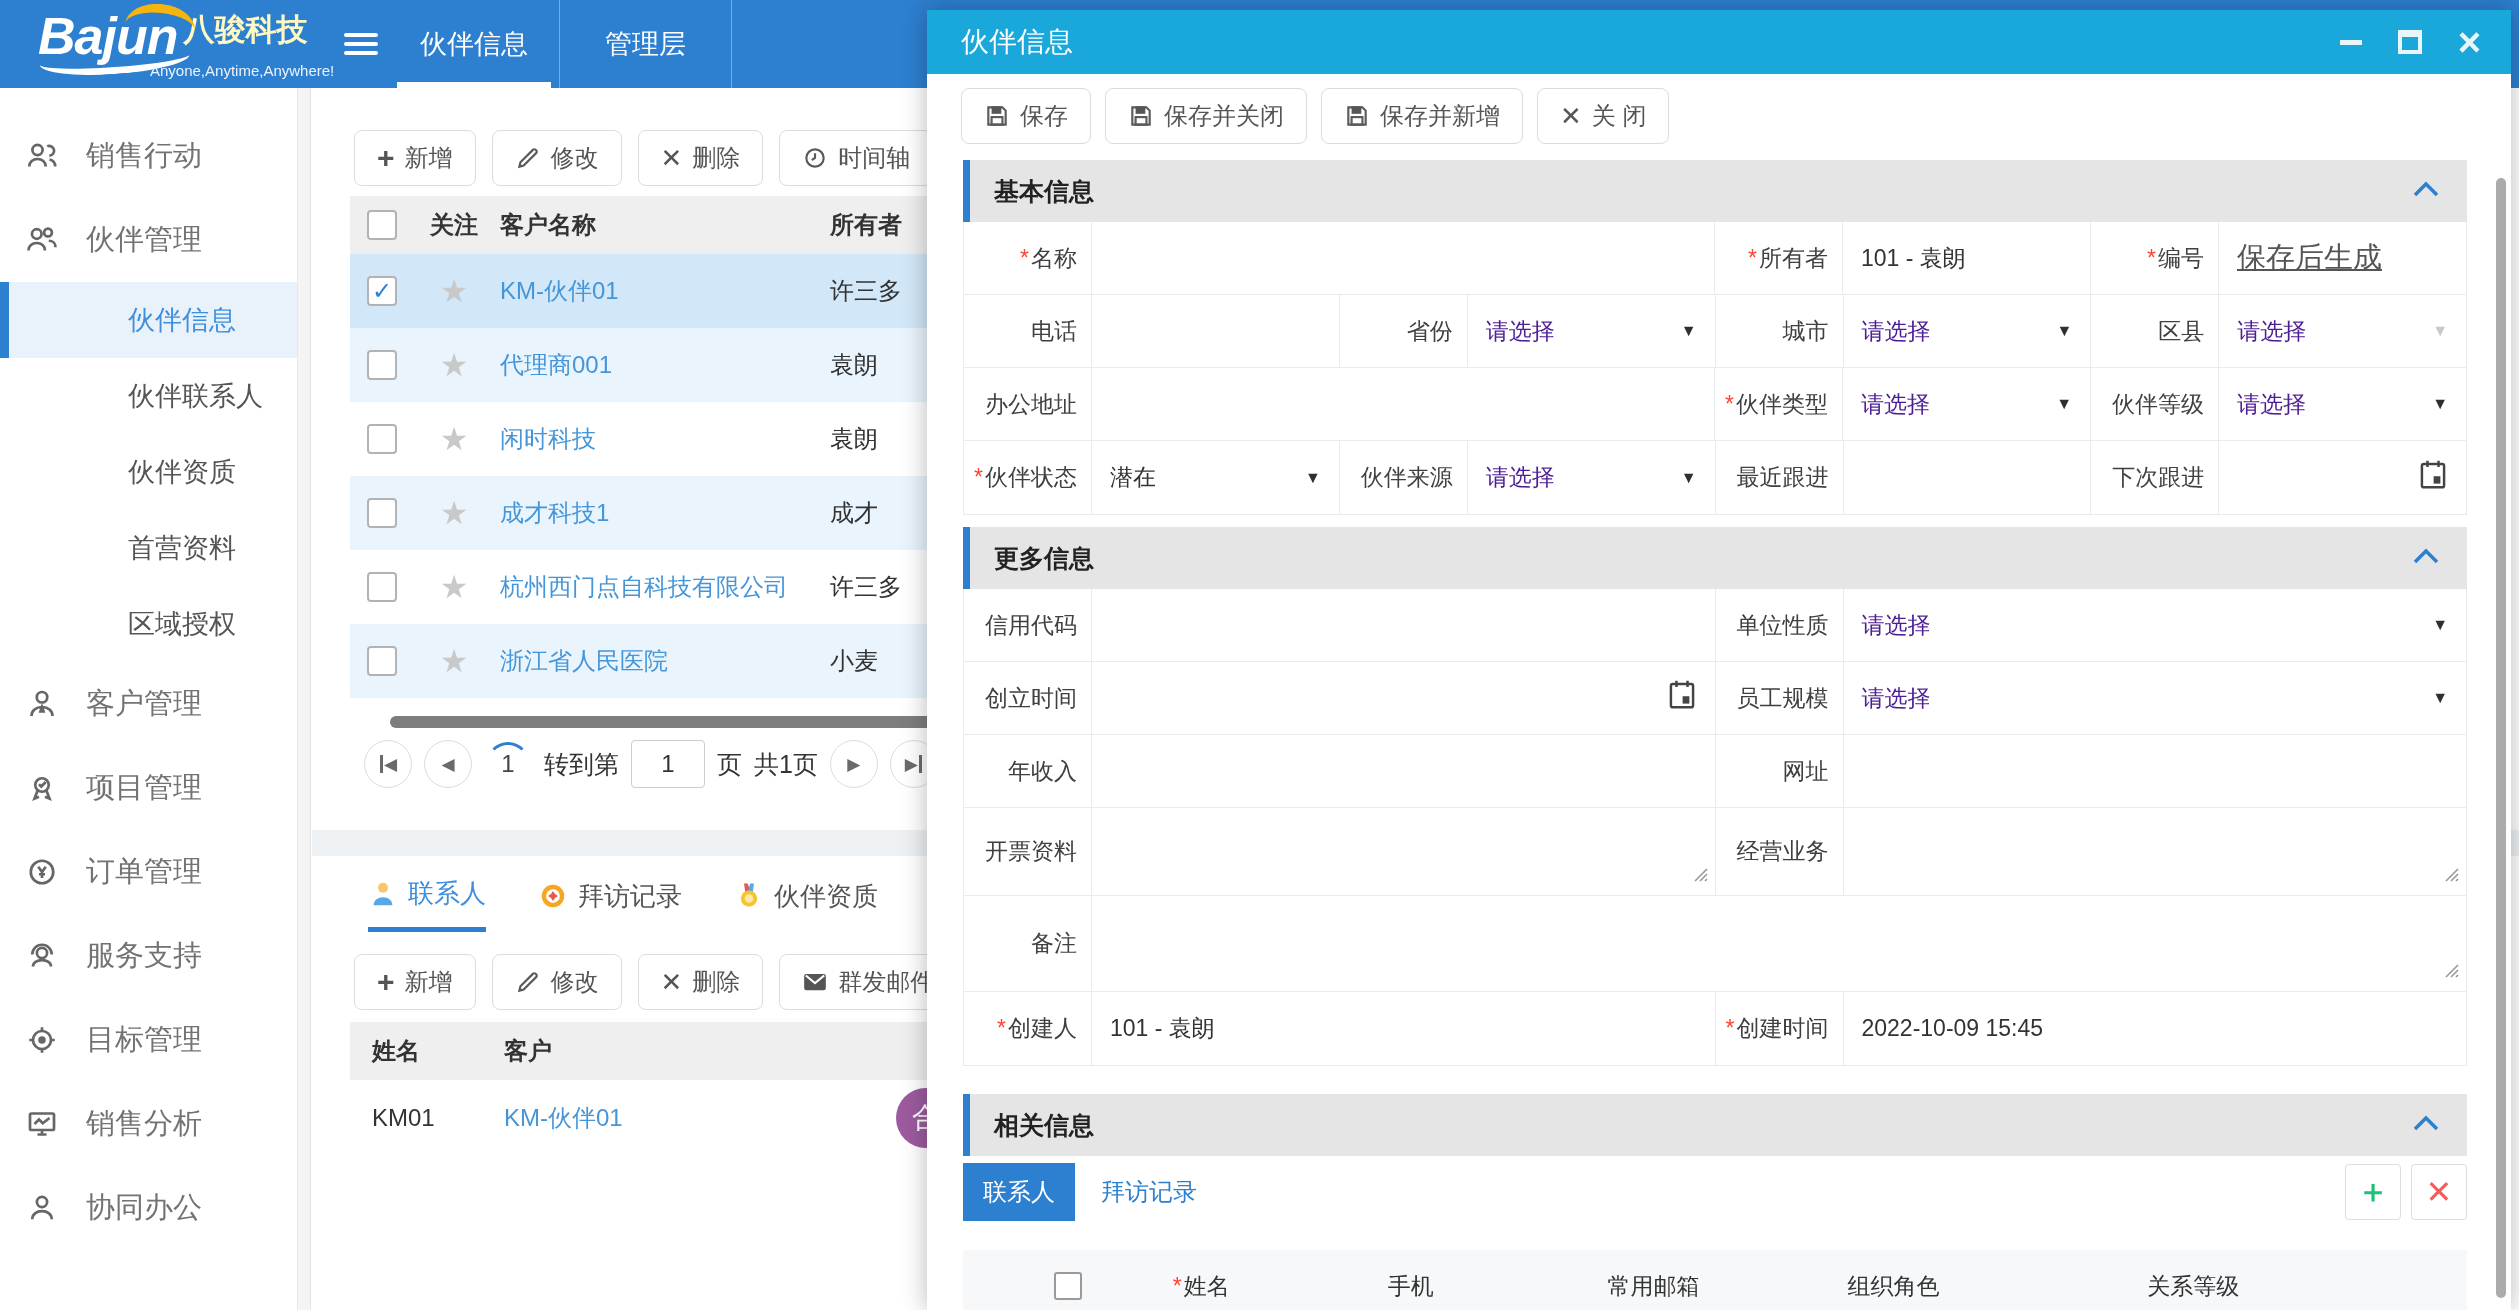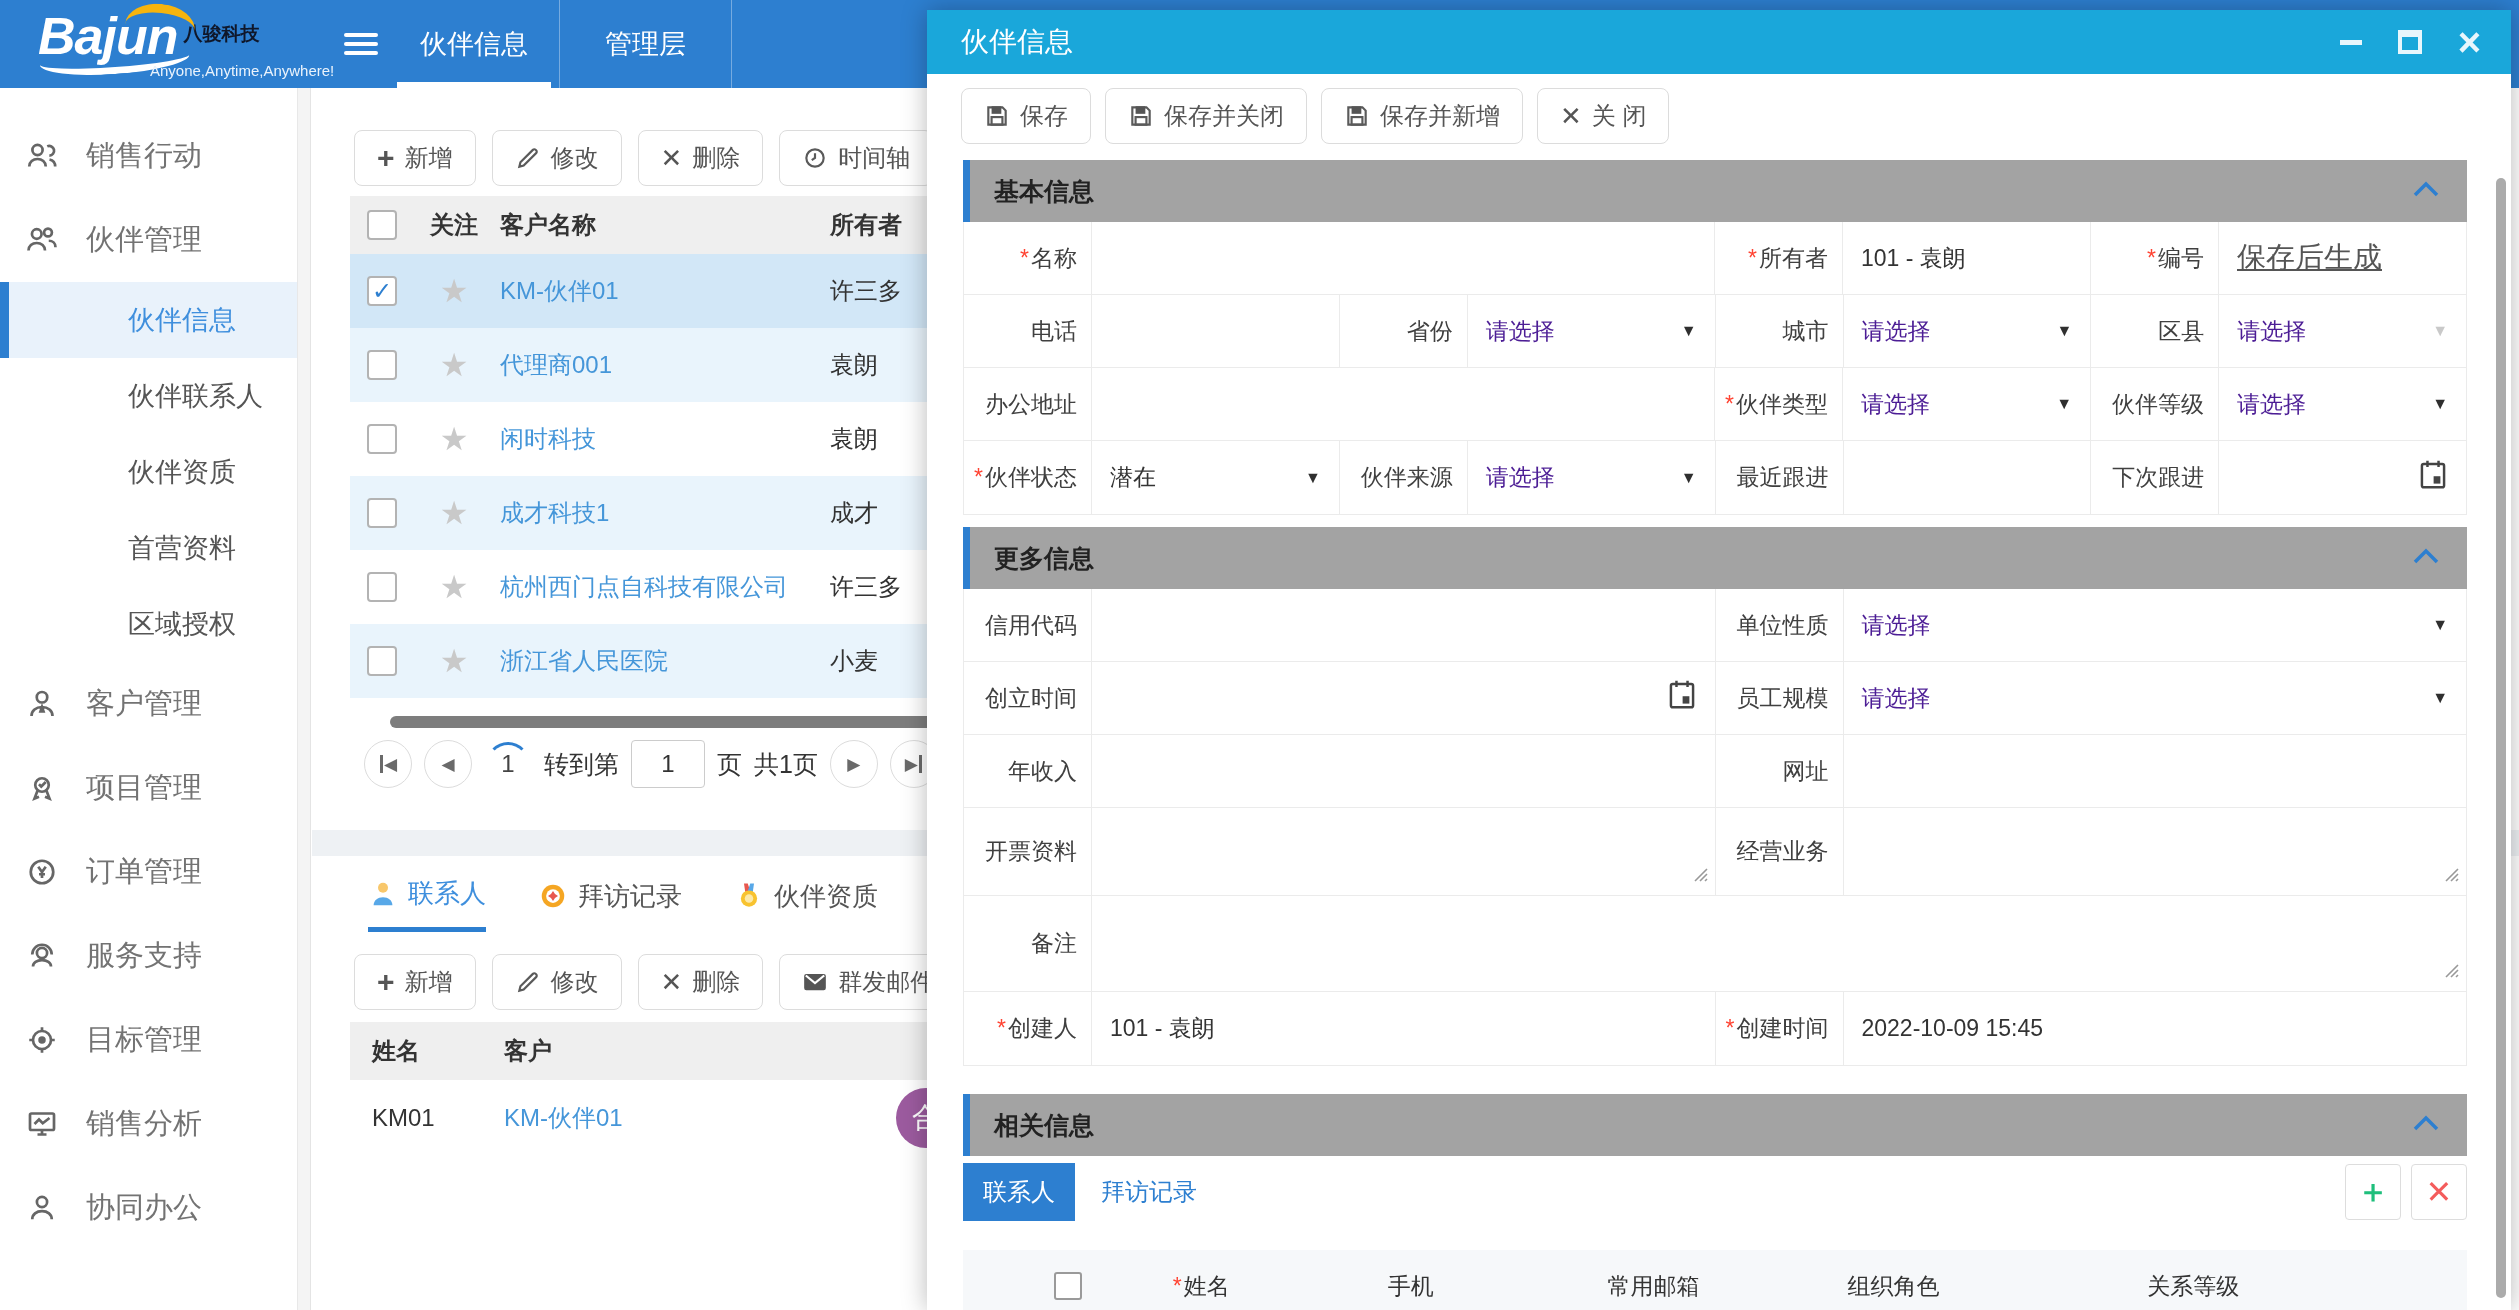--- a/index.html
+++ b/index.html
@@ -7,21 +7,21 @@
   .screen {
     position:relative; width:2519px; height:1310px; overflow:hidden;
     background:#fff; font-family:"Liberation Sans","DejaVu Sans",sans-serif; color:#333;
   }
   
   .navbar { position:absolute; top:0; left:0; right:0; height:88px; background:#2d7fd0; z-index:1; }
   .logo { position:absolute; left:38px; top:6px; width:300px; height:76px; }
   .logo-main { font-size:52px; font-weight:bold; font-style:italic; color:#fff; letter-spacing:-1px; position:relative; display:inline-block; }
   .logo-arc { position:absolute; left:88px; top:-2px; width:70px; height:26px; border-top:9px solid #f6b40e; border-radius:50%/90% 90% 0 0; transform:rotate(6deg); }
   .logo-swoosh { position:absolute; left:2px; top:52px; width:150px; height:16px; border-bottom:7px solid #fff; border-radius:50%/0 0 90% 90%; transform:rotate(-4deg); }
-  .logo-cn { font-size:19px; font-weight:bold; color:#0f172a; margin-left:6px; vertical-align:14px; }
+  .logo-cn { font-size:31px; font-weight:bold; color:#fef9c3; margin-left:6px; vertical-align:14px; }
   .logo-tag { position:absolute; left:112px; top:56px; font-size:15px; color:#eaf3fc; }
   .hamburger { position:absolute; left:344px; top:28px; width:36px; height:32px; cursor:pointer; }
   .hamburger i { display:block; width:34px; height:4px; background:#fff; margin:5px 0; border-radius:2px; }
   .nav-tabs { position:absolute; left:388px; top:0; height:88px; display:flex; }
   .nav-tab { position:relative; width:172px; height:88px; display:flex; align-items:center; justify-content:center; font-size:27px; color:#fff; border-right:1px solid rgba(255,255,255,.35); cursor:pointer; }
   .nav-tab.first { border-left:1px solid rgba(255,255,255,0); }
   .nav-tab.active::after { content:""; position:absolute; left:8px; right:8px; bottom:0; height:6px; background:#fff; }
   
   .sidebar { position:absolute; left:0; top:88px; bottom:0; width:311px; background:#fff; border-right:1px solid #e4e4e4; z-index:1; }
   .sidebar::after { content:""; position:absolute; right:0; top:0; bottom:0; width:12px; background:#f4f4f4; border-left:1px solid #e8e8e8; }
@@ -77,21 +77,21 @@
   
   .dialog { position:absolute; left:927px; top:10px; right:8px; bottom:0; background:#fff; box-shadow:0 0 24px rgba(0,0,0,.28); z-index:5; }
   .dlg-header { height:64px; background:#1aa7da; display:flex; align-items:center; padding:0 30px 0 34px; }
   .dlg-title { color:#fff; font-size:28px; }
   .dlg-controls { margin-left:auto; display:flex; align-items:center; gap:36px; }
   .wmin { width:22px; height:5px; background:#e8f6fc; cursor:pointer; }
   .wmax { width:24px; height:24px; border:4px solid #e8f6fc; border-top-width:7px; cursor:pointer; }
   .wclose { color:#e8f6fc; font-size:40px; line-height:1; cursor:pointer; font-weight:bold; }
   .dlg-toolbar { height:84px; display:flex; align-items:center; gap:14px; padding:0 0 0 34px; }
   .dlg-body { position:absolute; left:36px; right:44px; top:150px; bottom:0; }
-  .sec-head { position:relative; height:62px; background:#a3a3a3; display:flex; align-items:center; margin-top:12px; }
+  .sec-head { position:relative; height:62px; background:#e5e5e5; display:flex; align-items:center; margin-top:12px; }
   .sec-head:first-child { margin-top:0; }
   .sec-bar { width:7px; height:100%; background:#2d7fd0; }
   .sec-title { font-size:25px; font-weight:bold; color:#222; margin-left:24px; }
   .sec-chev { margin-left:auto; margin-right:28px; cursor:pointer; }
   .sec-chev svg { width:26px; height:18px; stroke:#2d7fd0; stroke-width:3.5; fill:none; }
   .fgrid { border:1px solid #ebebeb; border-top:none; }
   .frow { display:flex; border-bottom:1px solid #ebebeb; min-height:73px; }
   .frow:last-child { border-bottom:none; }
   .fcell { display:flex; border-right:1px solid #ebebeb; }
   .fcell:last-child { border-right:none; }

